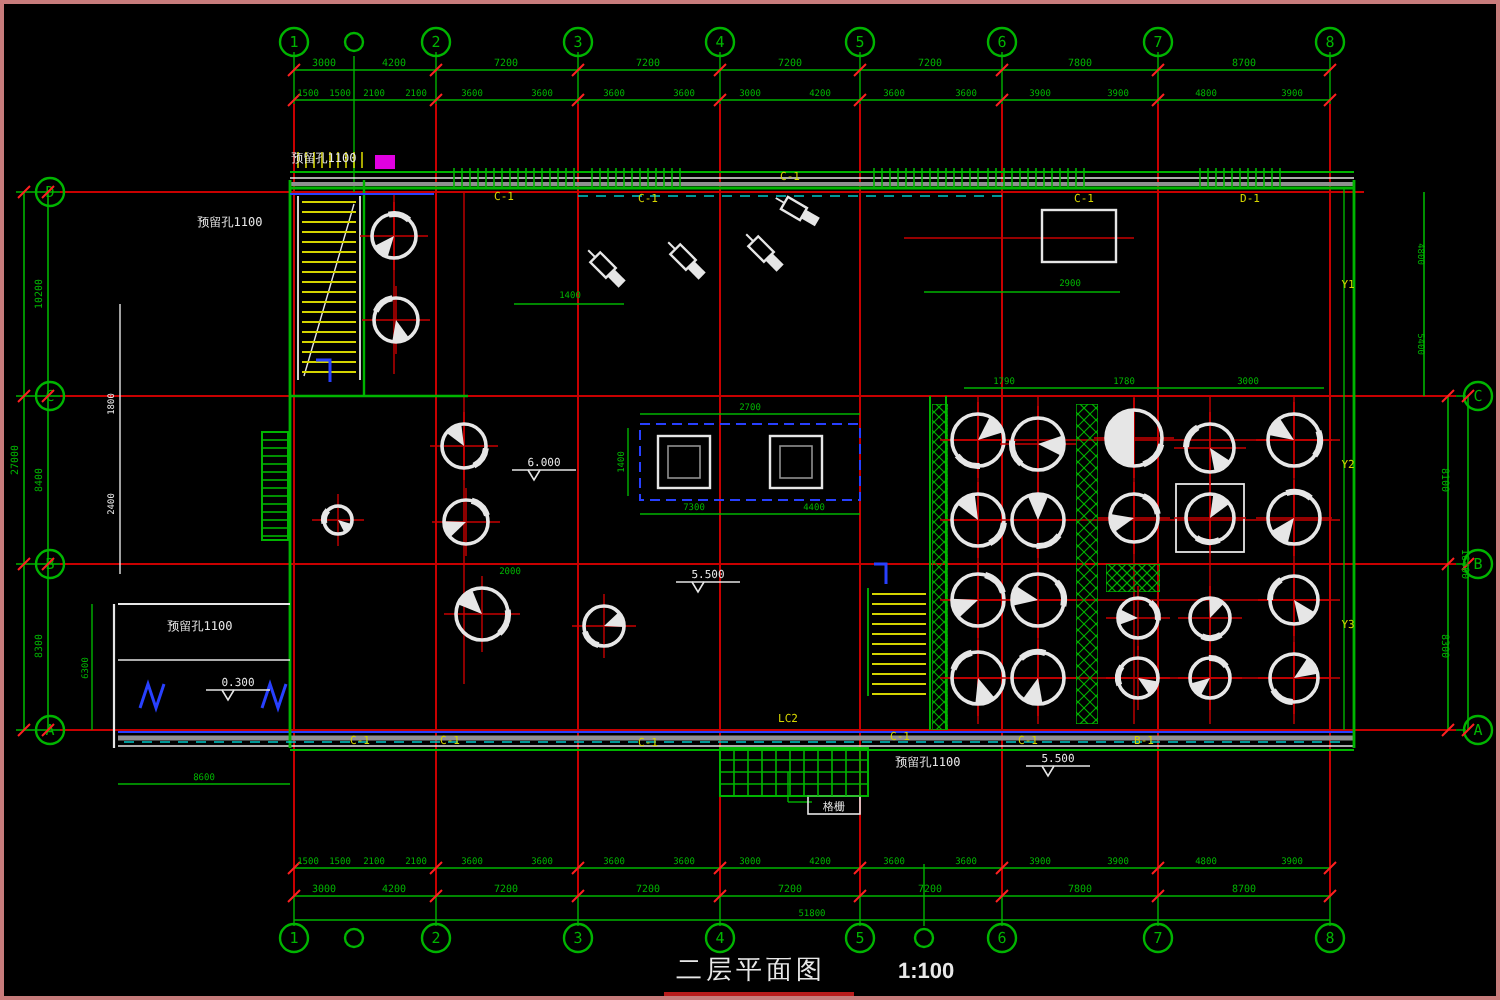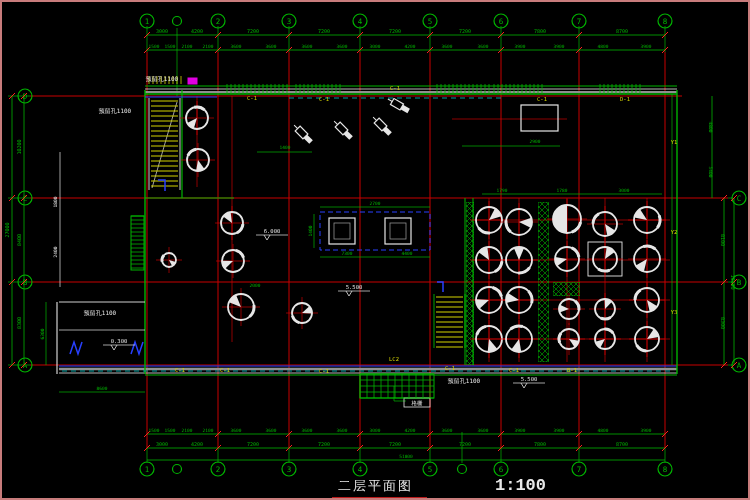--- a/index.html
+++ b/index.html
@@ -11,21 +11,21 @@
   svg{position:absolute;left:0;top:0;}
   svg text{font-family:"DejaVu Sans Mono",monospace;}
   .titleblock{
     position:absolute;left:330px;top:474px;color:#e8e8e8;
     display:flex;align-items:baseline;gap:22px;
   }
   .title-main{
     font-size:13px;font-weight:normal;letter-spacing:2px;
     border-bottom:2px solid #b91c1c;padding:0 14px 2px 6px;
   }
-  .title-scale{font-size:17px;font-weight:bold;font-family:Liberation Mono, monospace;margin-left:46px;}
+  .title-scale{font-size:11px;font-weight:bold;font-family:Liberation Sans, sans-serif;}
 </style>
 </head>
 <body>
 
 <div class="viewport">
   <svg id="drawing" width="750" height="500" viewBox="0 0 750 500">
       <line x1="145" y1="50" x2="145" y2="446" stroke="#c80000" stroke-width="1"></line>
       <line x1="216" y1="50" x2="216" y2="446" stroke="#c80000" stroke-width="1"></line>
       <line x1="287" y1="50" x2="287" y2="446" stroke="#c80000" stroke-width="1"></line>
       <line x1="358" y1="50" x2="358" y2="446" stroke="#c80000" stroke-width="1"></line>

